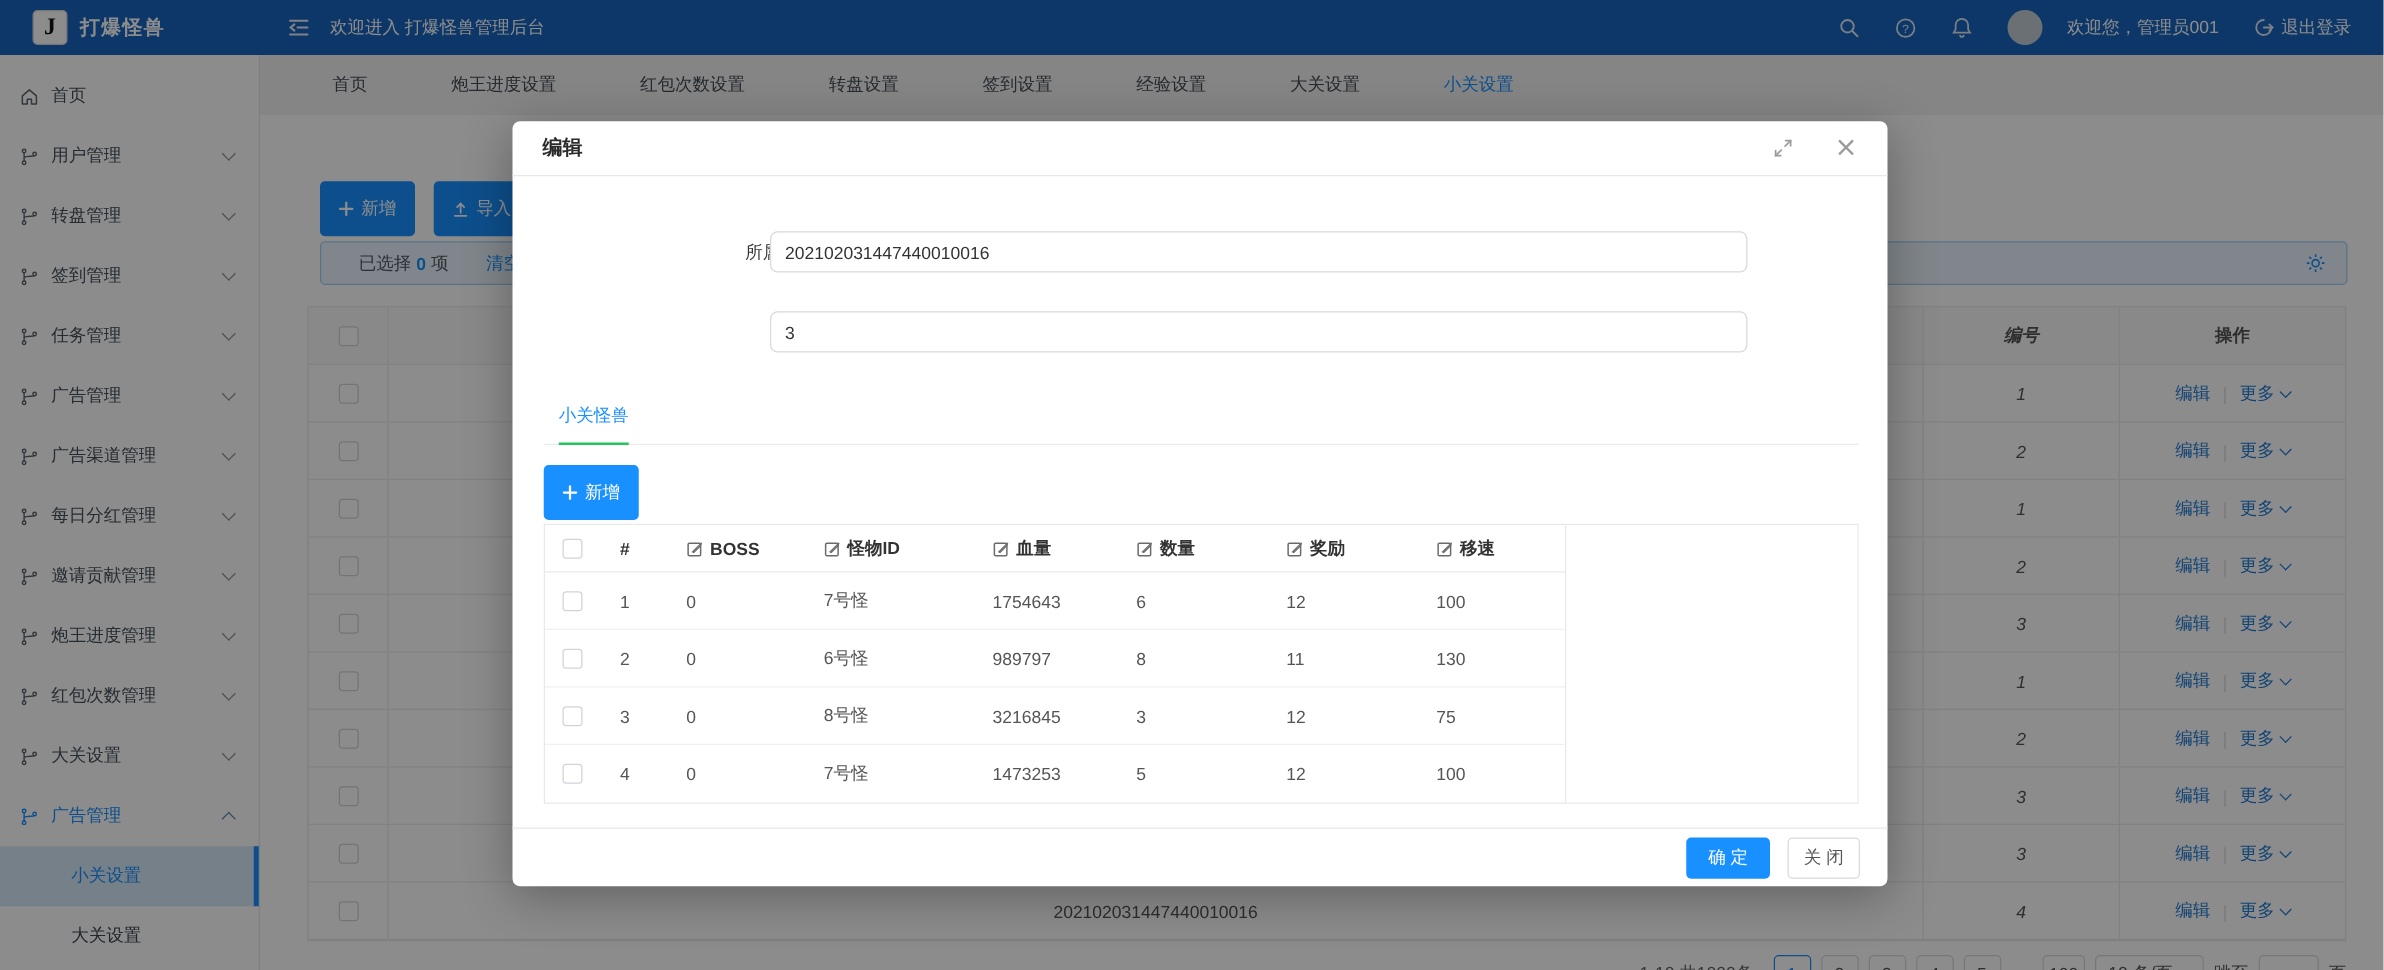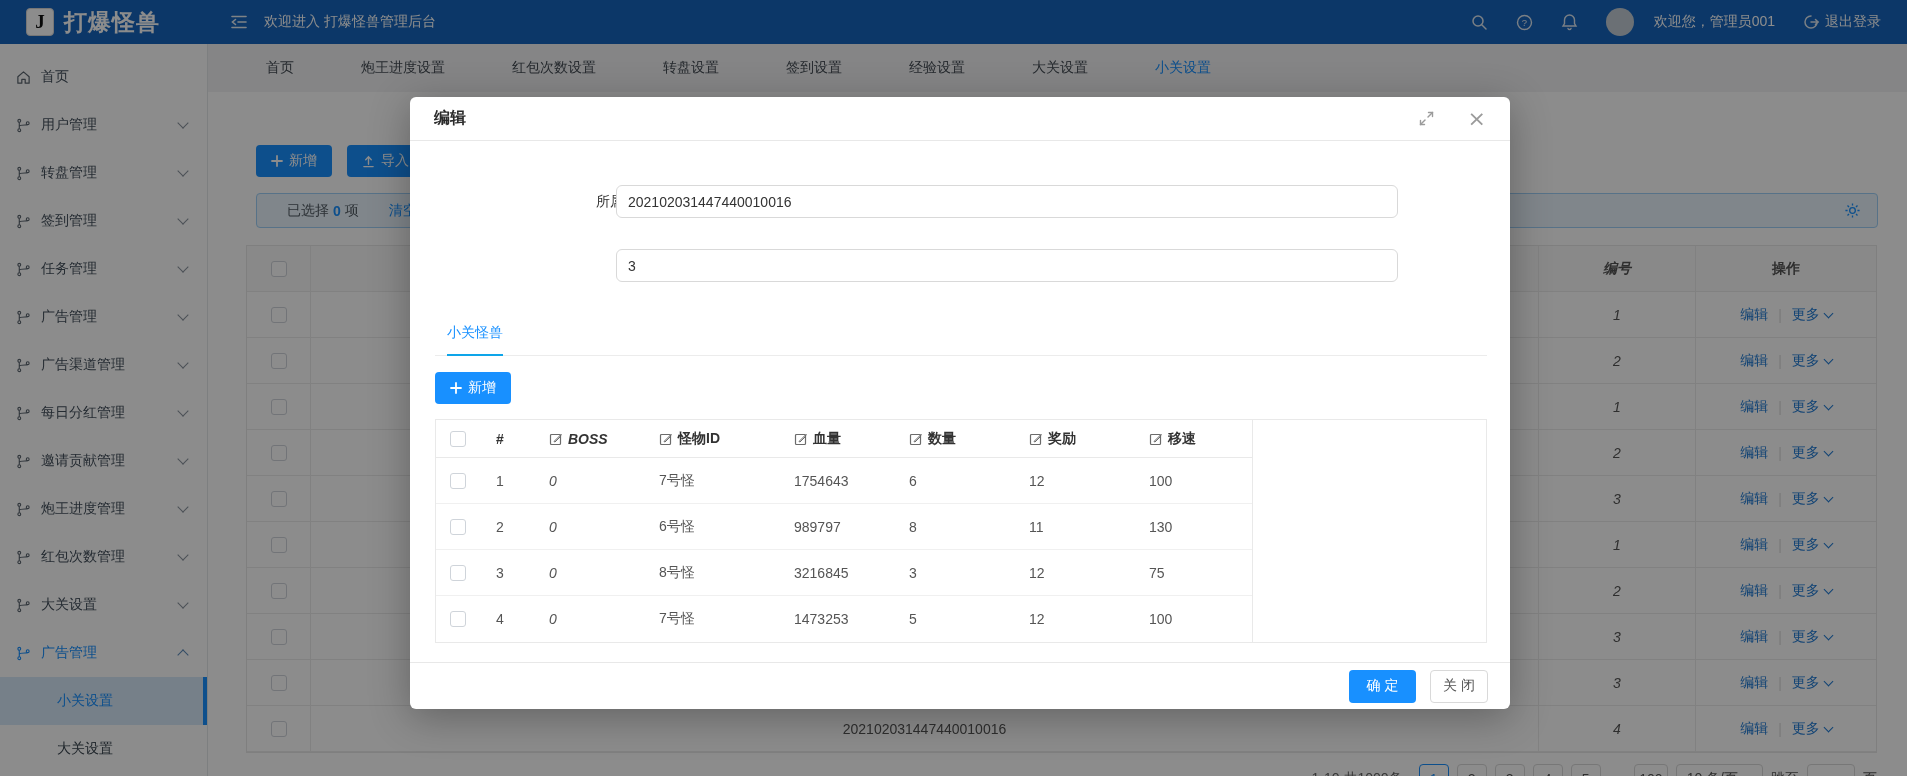--- a/index.html
+++ b/index.html
@@ -4,21 +4,21 @@
 <style>
   * { margin:0; padding:0; box-sizing:border-box; }
   html,body { width:1907px; height:776px; }
   body { font-family:"Liberation Sans","DejaVu Sans",sans-serif; font-size:14px; color:#333; }
   .page { position:relative; width:1907px; height:776px; overflow:hidden; background:#fff; }
 
   
   .topbar { position:absolute; top:0; left:0; right:0; height:44px; background:#1765bd; display:flex; align-items:center; color:#fff; z-index:1; }
   .brand { width:208px; display:flex; align-items:center; padding-left:26px; flex:0 0 auto; }
   .logo-box { width:28px; height:28px; background:#fff; border:1px solid #d8d8d8; border-radius:4px; color:#111; font-weight:bold; font-size:19px; display:flex; align-items:center; justify-content:center; font-family:"Liberation Serif",serif; }
-  .app-title { margin-left:10px; font-size:23px; font-weight:bold; letter-spacing:1px; }
+  .app-title { margin-left:10px; font-size:16px; font-weight:bold; letter-spacing:1px; }
   .collapse { margin-left:22px; display:flex; align-items:center; cursor:pointer; }
   .welcome { margin-left:16px; font-size:14px; }
   .topbar .spacer { flex:1; }
   .top-actions { display:flex; align-items:center; gap:28px; padding-right:26px; }
   .top-icon { display:flex; align-items:center; cursor:pointer; }
   .avatar { width:28px; height:28px; border-radius:50%; background:#c3cdd6; }
   .greeting { font-size:14px; margin-left:-8px; }
   .logout { display:flex; align-items:center; gap:6px; cursor:pointer; font-size:14px; }
 
   
@@ -37,21 +37,21 @@
   .submenu-item.selected::after { content:""; position:absolute; right:0; top:0; bottom:0; width:4px; background:#1890ff; }
 
   
   .tabbar { position:absolute; top:44px; left:208px; right:0; height:48px; background:#f2f3f5; display:flex; align-items:center; padding-left:58px; gap:67px; z-index:1; }
   .tab { font-size:14px; color:#454c54; cursor:pointer; white-space:nowrap; }
   .tab.active { color:#1890ff; }
 
   
   .content { position:absolute; top:92px; left:208px; right:0; bottom:0; background:#fff; z-index:1; }
   .toolbar { position:absolute; top:53px; left:48px; display:flex; gap:15px; }
-  .btn-primary { height:32px; background:#1890ff; color:#fff; border:none; border-radius:4px; padding:0 15px; font-size:14px; display:inline-flex; align-items:center; gap:6px; cursor:pointer; }
+  .btn-primary { height:44px; background:#1890ff; color:#fff; border:none; border-radius:4px; padding:0 15px; font-size:14px; display:inline-flex; align-items:center; gap:6px; cursor:pointer; }
   .sel-bar { position:absolute; top:101px; left:48px; right:29px; height:35px; background:#e9f5fe; border:1px solid #9fd0f7; border-radius:4px; display:flex; align-items:center; padding:0 16px 0 30px; color:#515a62; }
   .sel-count { color:#1890ff; font-weight:bold; margin:0 4px; }
   .sel-clear { color:#1890ff; margin-left:30px; cursor:pointer; }
   .sel-bar .spacer { flex:1; }
   .gear { color:#1890ff; cursor:pointer; display:flex; }
 
   .bg-table { position:absolute; top:153px; left:38px; right:30px; border:1px solid #e8e8e8; }
   .bg-row { display:flex; height:46px; align-items:stretch; border-bottom:1px solid #ececec; }
   .bg-row.head { background:#fafafa; font-weight:bold; color:#333; }
   .bg-row:last-child { border-bottom:1px solid #ececec; }
@@ -82,30 +82,30 @@
   .m-header { position:absolute; top:0; left:0; right:0; height:44px; border-bottom:1px solid #e8e8e8; display:flex; align-items:center; padding:0 24px; }
   .m-title { font-size:16px; font-weight:bold; color:#2b2b2b; }
   .m-header .spacer { flex:1; }
   .m-hicon { color:#9b9b9b; cursor:pointer; display:flex; align-items:center; }
   .m-close { font-size:22px; line-height:1; color:#9b9b9b; cursor:pointer; margin-left:34px; font-family:"DejaVu Sans",sans-serif; }
   .f-label { position:absolute; left:0; width:198px; text-align:right; color:#333; font-size:14px; line-height:33px;margin-left:48px; }
   .f-input { position:absolute; left:206px; width:782px; height:33px; border:1px solid #d9d9d9; border-radius:6px; background:#fff; font-size:14px; color:#333; padding:0 11px; font-family:inherit; }
   .row1 .f-label { top:88px; } .row1 .f-input { top:88px; }
   .row2 .f-label { top:152px; } .row2 .f-input { top:152px; }
   .m-tabs { position:absolute; top:221px; left:25px; right:23px; height:38px; border-bottom:1px solid #ececec; }
-  .m-tab { position:absolute; left:12px; top:6px; color:#1890ff; font-size:14px; padding-bottom:12px; border-bottom:2px solid #0ea5e9; cursor:pointer; }
+  .m-tab { position:absolute; left:12px; top:6px; color:#1890ff; font-size:14px; padding-bottom:12px; border-bottom:2px solid #22c55e; cursor:pointer; }
   .m-add { position:absolute; top:275px; left:25px; }
   .m-table { position:absolute; top:322px; left:25px; width:1052px; height:224px; border:1px solid #e9e9e9; }
   .mt-inner { width:817px; height:100%; border-right:1px solid #e9e9e9; }
   .mt-row { display:flex; height:46px; align-items:center; border-bottom:1px solid #f0f0f0; }
   .mt-row:last-child { border-bottom:none; }
   .mt-head { height:38px; display:flex; align-items:center; border-bottom:1px solid #e9e9e9; background:#fff; font-weight:bold; color:#333; }
   .mc { flex:0 0 auto; padding-left:12px; display:flex; align-items:center; gap:5px; font-size:14px; color:#555; }
   .mc0 { width:46px; padding-left:14px; } .mc1 { width:55px; padding-left:14px; }
-  .mc2 { width:110px;font-style:italic; } .mc3 { width:135px; } .mc4 { width:115px; }
+  .mc2 { width:110px; } .mc3 { width:135px; } .mc4 { width:115px; }
   .mc5 { width:120px; } .mc6 { width:120px; } .mc7 { width:116px; }
   .mt-head .mc { color:#333; }
   .edit-ic { display:flex; color:#6b6b6b; }
   .m-footer { position:absolute; left:0; right:0; bottom:0; height:47px; border-top:1px solid #e8e8e8; display:flex; align-items:center; justify-content:flex-end; gap:14px; padding-right:22px; }
   .btn-ok { width:67px; height:33px; background:#1890ff; color:#fff; border:none; border-radius:4px; font-size:14px; cursor:pointer; }
   .btn-cancel { width:58px; height:33px; background:#fff; color:#555; border:1px solid #d9d9d9; border-radius:4px; font-size:14px; cursor:pointer; }
   svg { display:block; }
 </style>
 </head>
 <body>

